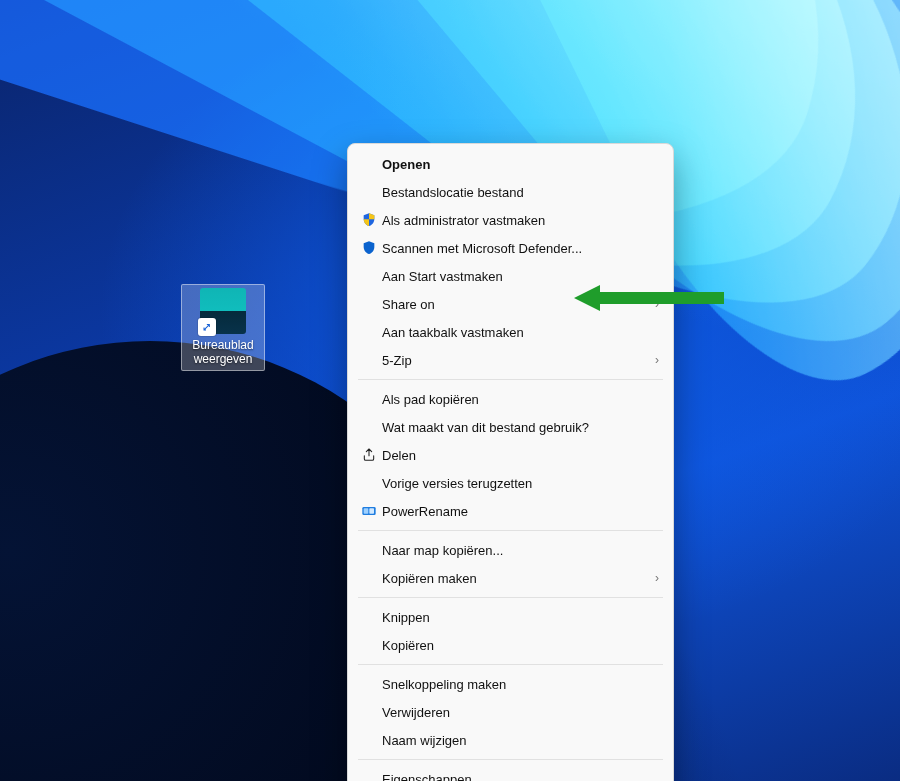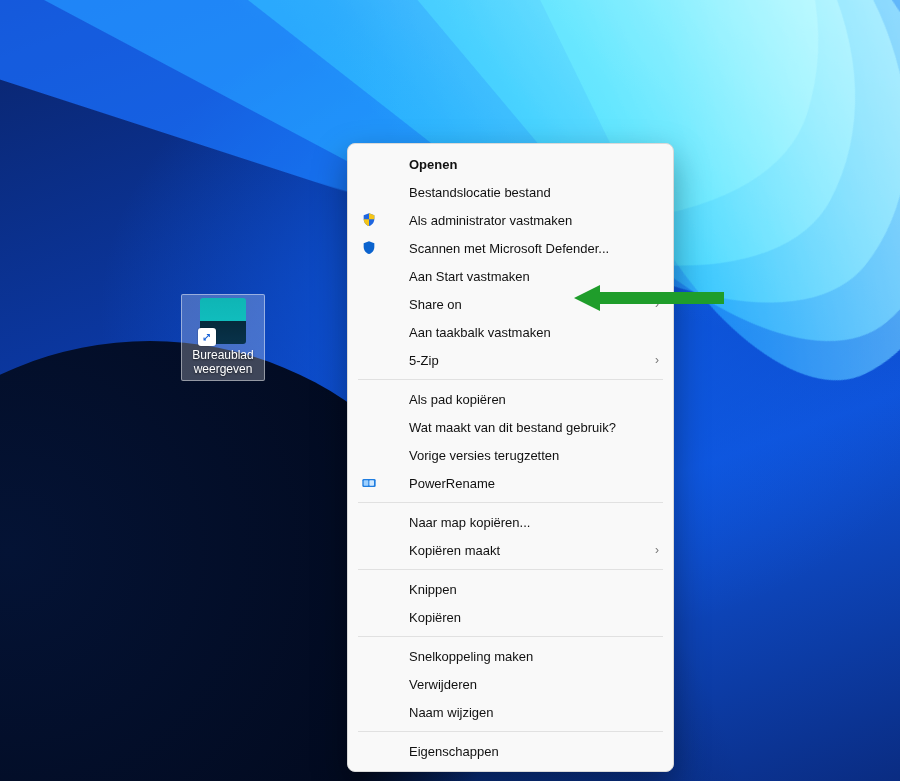--- a/index.html
+++ b/index.html
@@ -24,21 +24,21 @@
     .p2{ width:800px;height:480px; left:-60px; top:-110px;  background:linear-gradient(200deg,#4da0ff 0%,#0c49d6 70%); transform:rotate(28deg); opacity:.9;}
     .p3{ width:720px;height:430px; left: 40px; top: -30px;  background:linear-gradient(200deg,#5fb2ff 0%,#0d52df 70%); transform:rotate(38deg); opacity:.85;}
     .p4{ width:640px;height:380px; left:130px; top:  40px;  background:linear-gradient(200deg,#6bbaff 0%,#0e5be6 70%); transform:rotate(50deg); opacity:.8;}
     .p5{ width:540px;height:320px; left:210px; top: 110px;  background:linear-gradient(200deg,#8ac8ff 0%,#106af0 70%); transform:rotate(64deg); opacity:.75;}
     .dark-bl{ position:absolute; left:-200px; bottom:-260px; width:700px; height:700px; border-radius:50%; background:radial-gradient(circle at 30% 30%, #041335 0%, #020a1f 60%, transparent 75%);}
 
 
     
     .desktop-icon {
       position: absolute;
-      left: 181px; top: 294px;
+      left: 181px; top: 284px;
       width: 84px;
       padding: 3px 3px 4px;
       border: 1px solid rgba(255,255,255,.45);
       background: rgba(255,255,255,.24);
       border-radius: 2px;
       display: flex; flex-direction: column; align-items: center; gap: 4px;
       cursor: pointer;
     }
     .icon-tile {
       width: 46px; height: 46px; border-radius: 3px;
@@ -73,21 +73,21 @@
     }
     .mi {
       display: flex; align-items: center;
       height: 28px;
       padding: 0 14px 0 10px;
       cursor: default;
       user-select: none;
     }
     .ic { width: 22px; height: 18px; display:flex; align-items:center; justify-content:center; flex: 0 0 22px; }
     .ic svg { width: 16px; height: 16px; }
-    .lbl { flex: 1 1 auto; padding-left: 2px; white-space: nowrap; overflow:hidden; text-overflow: ellipsis; margin-left: 27px; }
+    .lbl { flex: 1 1 auto; padding-left: 2px; white-space: nowrap; overflow:hidden; text-overflow: ellipsis; }
     .bold .lbl { font-weight: 700; }
     .chev { color:#777; font-size:12px; padding-left:8px; }
     .sep { height:1px; margin:5px 10px; background:#e1e1e1; }
 
     
     .annot { position:absolute; left:574px; top:283px; pointer-events:none; }
     .annot svg { display:block; }
   </style>
 </head>
 <body>
@@ -159,41 +159,49 @@
     <div class="sep"></div>
     <div class="mi">
       <span class="ic"></span>
       <span class="lbl">Als pad kopiëren</span>
     </div>
     <div class="mi">
       <span class="ic"></span>
       <span class="lbl">Wat maakt van dit bestand gebruik?</span>
     </div>
     <div class="mi">
+      <span class="ic">
+        <svg viewBox="0 0 24 24">
+          <path fill="none" stroke="#222" stroke-width="1.6" stroke-linecap="round" stroke-linejoin="round" d="M12 3v10M12 3l-4 4M12 3l4 4M5 13v5a2 2 0 0 0 2 2h10a2 2 0 0 0 2-2v-5"></path>
+        </svg>
+      </span>
+      <span class="lbl">Delen</span>
+    </div>
+    <div class="mi">
       <span class="ic"></span>
       <span class="lbl">Vorige versies terugzetten</span>
     </div>
     <div class="mi">
       <span class="ic">
         <svg viewBox="0 0 24 24">
           <rect x="2" y="6" width="20" height="12" rx="2" fill="#1f7de0"></rect>
           <rect x="4" y="8" width="7" height="8" rx="1" fill="#9dd0ff"></rect>
           <rect x="12.5" y="8" width="7" height="8" rx="1" fill="#cfe8ff"></rect>
         </svg>
       </span>
       <span class="lbl">PowerRename</span>
     </div>
     <div class="sep"></div>
     <div class="mi">
       <span class="ic"></span>
       <span class="lbl">Naar map kopiëren...</span>
     </div>
     <div class="mi">
       <span class="ic"></span>
-      <span class="lbl">Kopiëren maakt</span>
+      <span class="lbl">Kopiëren maken</span>
       <span class="chev">›</span>
     </div>
     <div class="sep"></div>
     <div class="mi">
       <span class="ic"></span>
       <span class="lbl">Knippen</span>
     </div>
     <div class="mi">
       <span class="ic"></span>
       <span class="lbl">Kopiëren</span>

